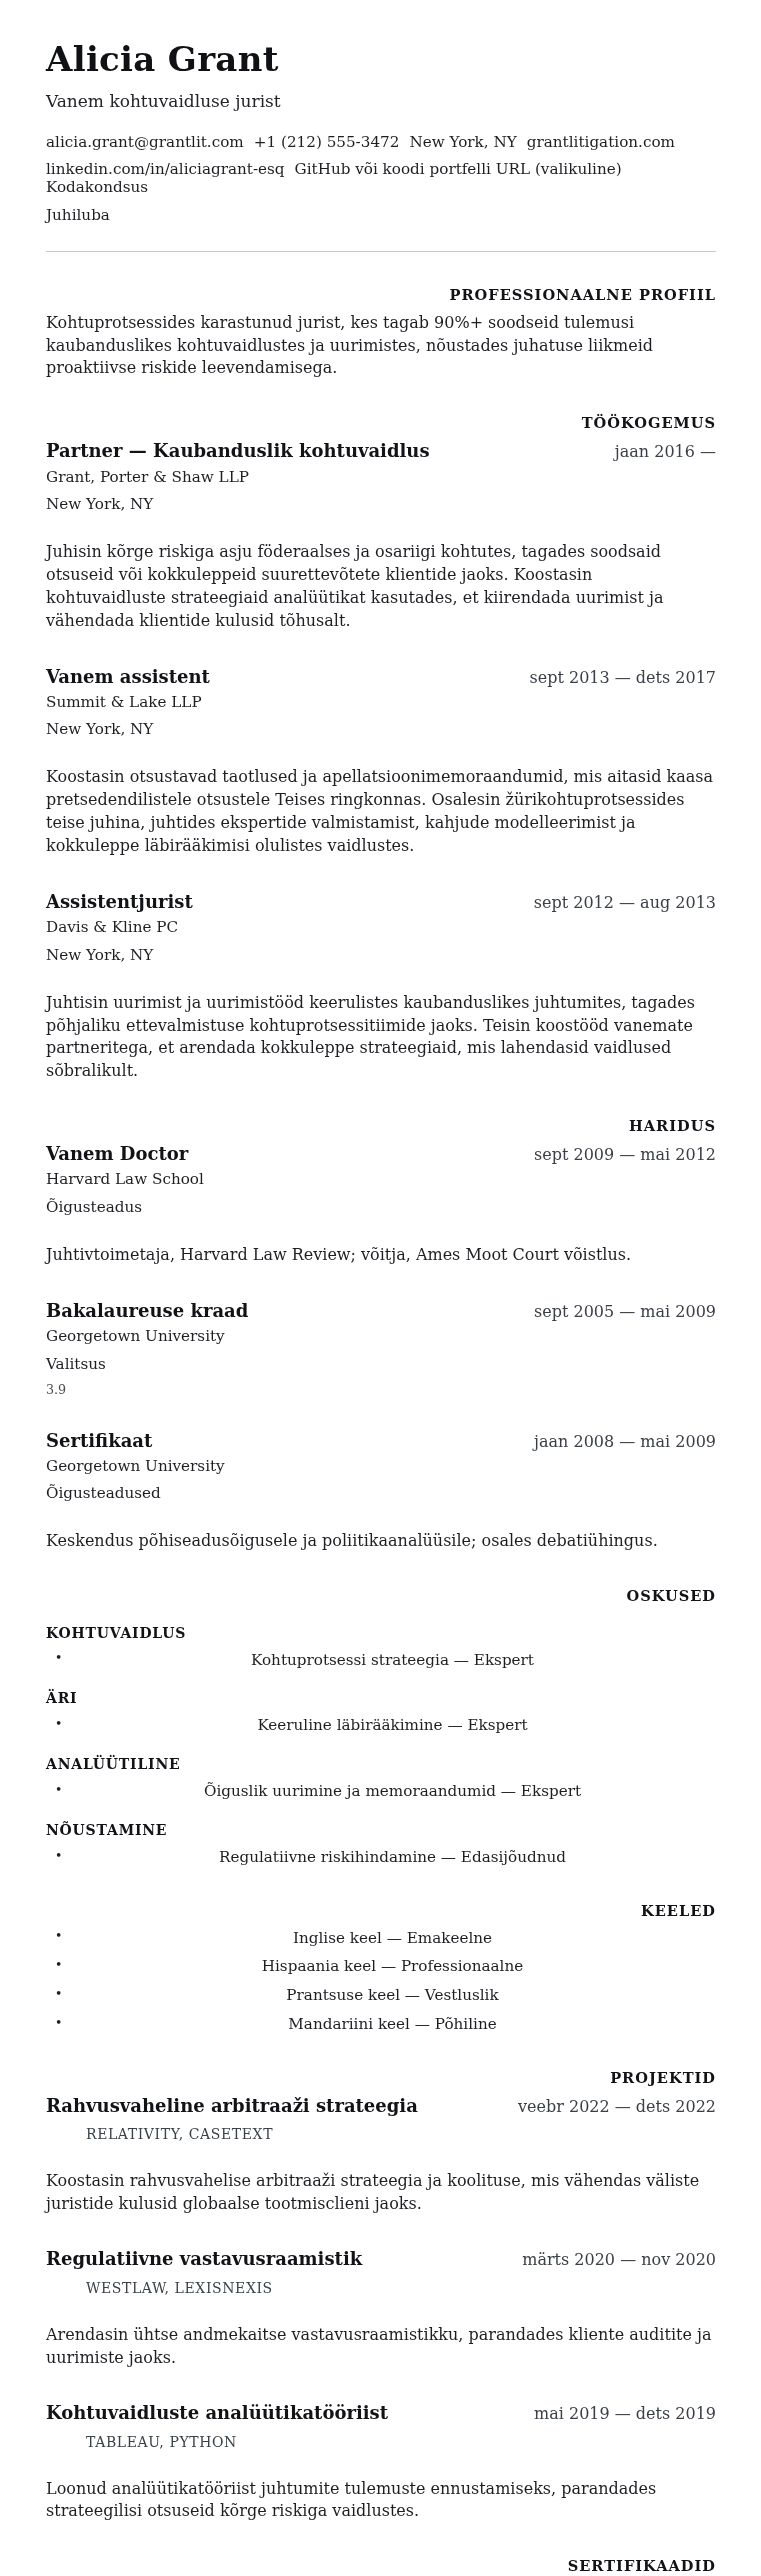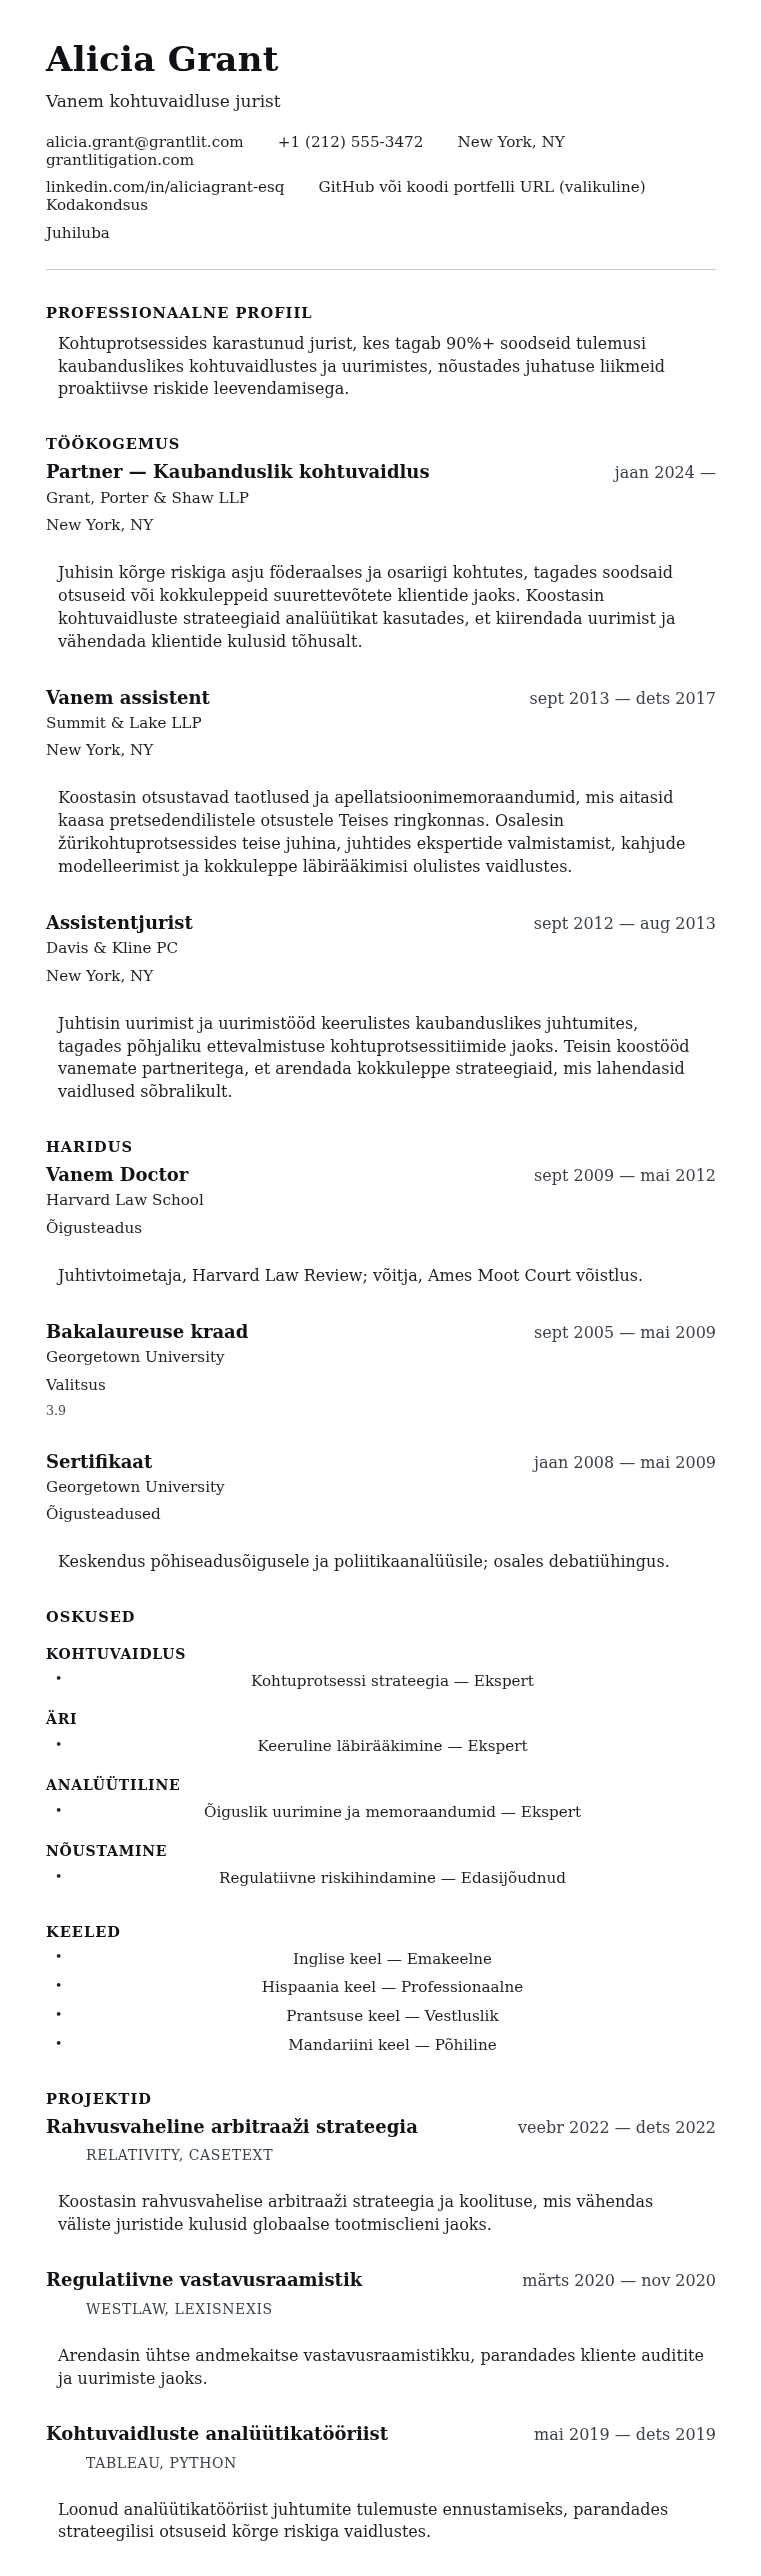--- a/index.html
+++ b/index.html
@@ -18,38 +18,39 @@
     font-weight: 700;
     color: #101114;
     margin: 0 0 12.7px 0;
     letter-spacing: 0.3px;
     line-height: 1.1;
   }
   .subtitle { font-size: 17px; margin: 0 0 21.6px 0; color: #222428; }
   .contact-row {
     display: flex;
     flex-wrap: wrap;
-    column-gap: 34px;
+    column-gap: 10px;
     font-size: 15.2px;
     margin-bottom: 9.5px;
     color: #1d1f23;
   }
   .divider { border: none; border-top: 0.6px solid #c9c9c9; margin: 27px 0 0 0; }
 
   .section-heading {
     font-size: 14.6px;
     font-weight: 700;
     letter-spacing: 1px;
     color: #121317;
     margin: 34px 0 9px 0;
+    text-align: right;
   }
   .summary, .desc {
     font-size: 16px;
     line-height: 1.43;
-    margin: 12px;
+    margin: 0;
     color: #1d1f23;
   }
   .desc { margin-top: 28px; }
 
   .entry { margin-bottom: 33px; }
   .entry-head { display: flex; justify-content: space-between; align-items: baseline; }
   .entry-title { font-size: 18px; font-weight: 700; margin: 0; color: #121317; }
   .dates { font-size: 16px; color: #3b4048; white-space: nowrap; margin-left: 15.2px; }
   .company { font-size: 15.2px; margin-top: 6.3px; }
   .location { font-size: 15.2px; margin-top: 9.5px; }
@@ -95,21 +96,21 @@
     <h2 class="section-heading">PROFESSIONAALNE PROFIIL</h2>
     <p class="summary">Kohtuprotsessides karastunud jurist, kes tagab 90%+ soodseid tulemusi kaubanduslikes kohtuvaidlustes ja uurimistes, nõustades juhatuse liikmeid proaktiivse riskide leevendamisega.</p>
   </section>
 
   <section>
     <h2 class="section-heading">TÖÖKOGEMUS</h2>
 
     <article class="entry">
       <div class="entry-head">
         <h3 class="entry-title">Partner — Kaubanduslik kohtuvaidlus</h3>
-        <span class="dates">jaan 2024 —</span>
+        <span class="dates">jaan 2016 —</span>
       </div>
       <div class="company">Grant, Porter &amp; Shaw LLP</div>
       <div class="location">New York, NY</div>
       <p class="desc">Juhisin kõrge riskiga asju föderaalses ja osariigi kohtutes, tagades soodsaid otsuseid või kokkuleppeid suurettevõtete klientide jaoks. Koostasin kohtuvaidluste strateegiaid analüütikat kasutades, et kiirendada uurimist ja vähendada klientide kulusid tõhusalt.</p>
     </article>
 
     <article class="entry">
       <div class="entry-head">
         <h3 class="entry-title">Vanem assistent</h3>
         <span class="dates">sept 2013 — dets 2017</span>

